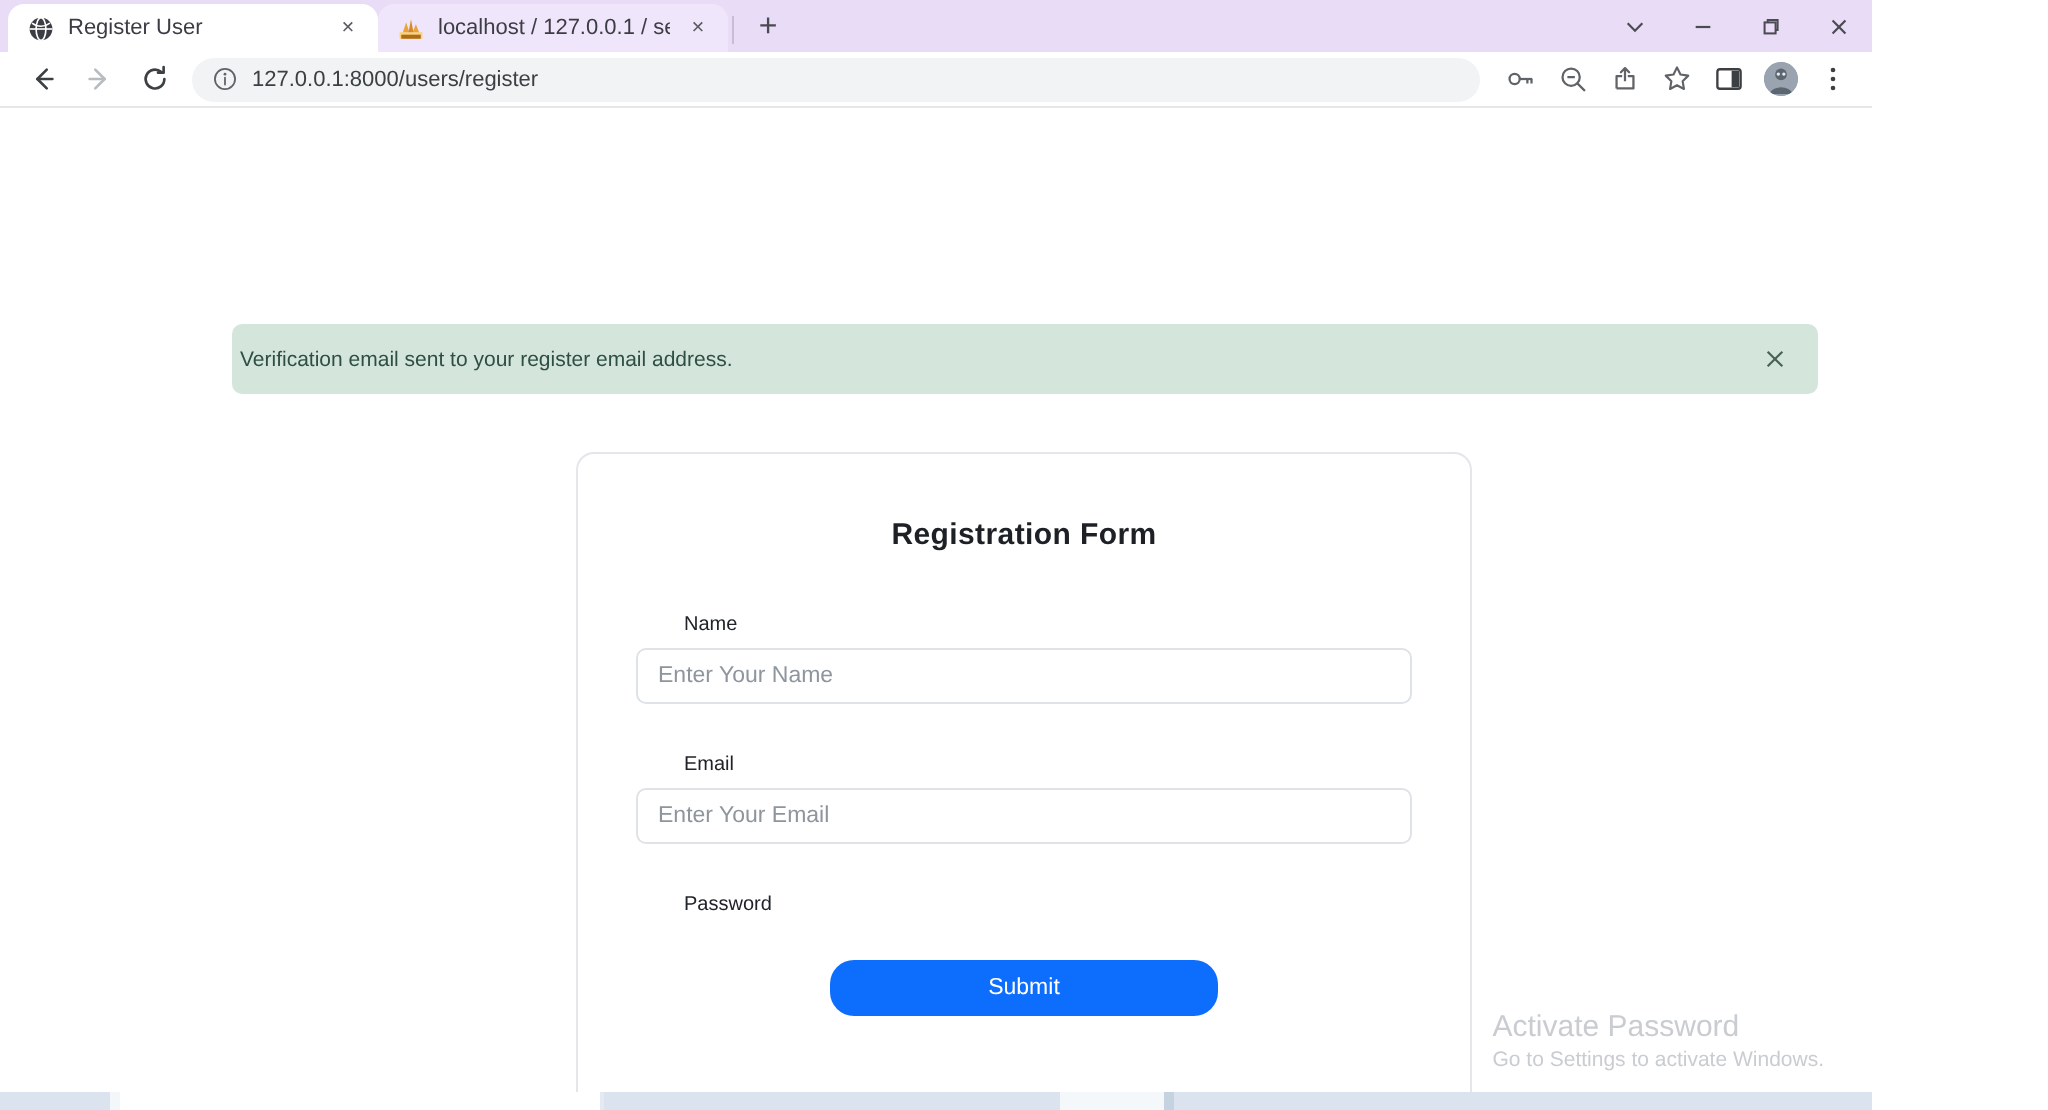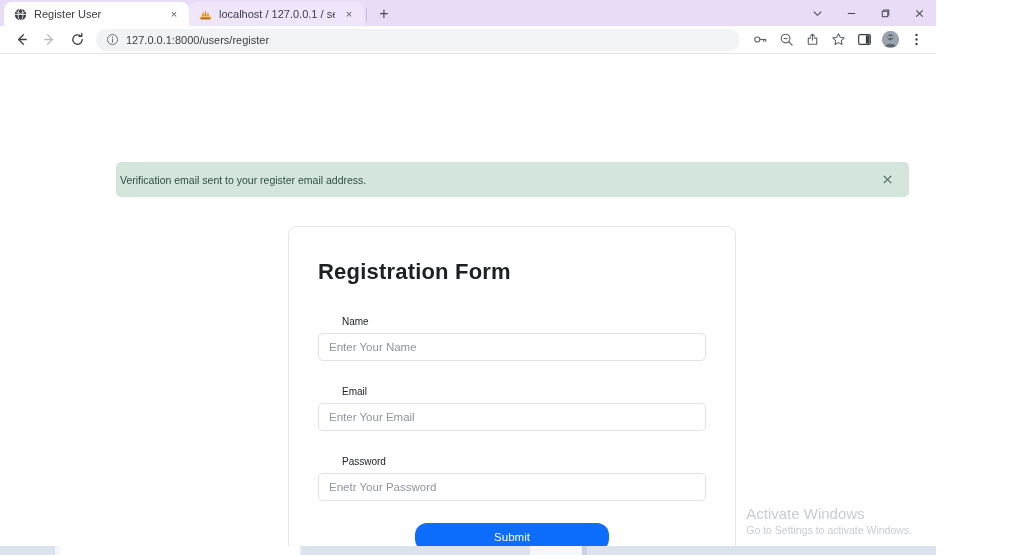--- a/index.html
+++ b/index.html
@@ -186,21 +186,22 @@
   .card {
     position: absolute;
     left: 288px; top: 172px;
     width: 448px; height: 340px;
     background: #ffffff;
     border: 1px solid #e4e6e9;
     border-radius: 9px;
     padding: 0 29px;
   }
   .card-title {
-    font-size: 22px;
+    text-align: center;
+    font-size: 15px;
     font-weight: bold;
     color: #1d2025;
     margin: 32px 0 0 0;
     letter-spacing: 0.2px;
   }
   .field { margin-top: 0; }
   .field.first { margin-top: 31px; }
   .field.rest { margin-top: 25px; }
   .field-label {
     font-size: 10px;
@@ -438,30 +439,29 @@
         <input class="field-input" type="text" placeholder="Enter Your Name" style="">
       </div>
 
       <div class="field rest">
         <label class="field-label">Email</label>
         <input class="field-input" type="text" placeholder="Enter Your Email" style="">
       </div>
 
       <div class="field rest">
         <label class="field-label">Password</label>
-        <input class="field-input" type="text" placeholder="Enetr Your Password" style="">
       </div>
 
       <div class="submit-wrap">
         <button class="submit-btn">Submit</button>
       </div>
     </div>
 
     <div class="watermark">
-      <div class="wm-title">Activate Windows</div>
+      <div class="wm-title">Activate Password</div>
       <div class="wm-sub">Go to Settings to activate Windows.</div>
     </div>
 
     <div class="taskbar">
       <div class="tb-seg" style="width:55px;background:#dbe4ee;"></div>
       <div class="tb-seg" style="width:5px;background:#f3f7fa;"></div>
       <div class="tb-seg" style="width:240px;background:#ffffff;"></div>
       <div class="tb-seg" style="width:2px;background:#e3eaf1;"></div>
       <div class="tb-seg" style="width:228px;background:#dbe4ee;"></div>
       <div class="tb-seg" style="width:52px;background:#f5f8fb;"></div>

